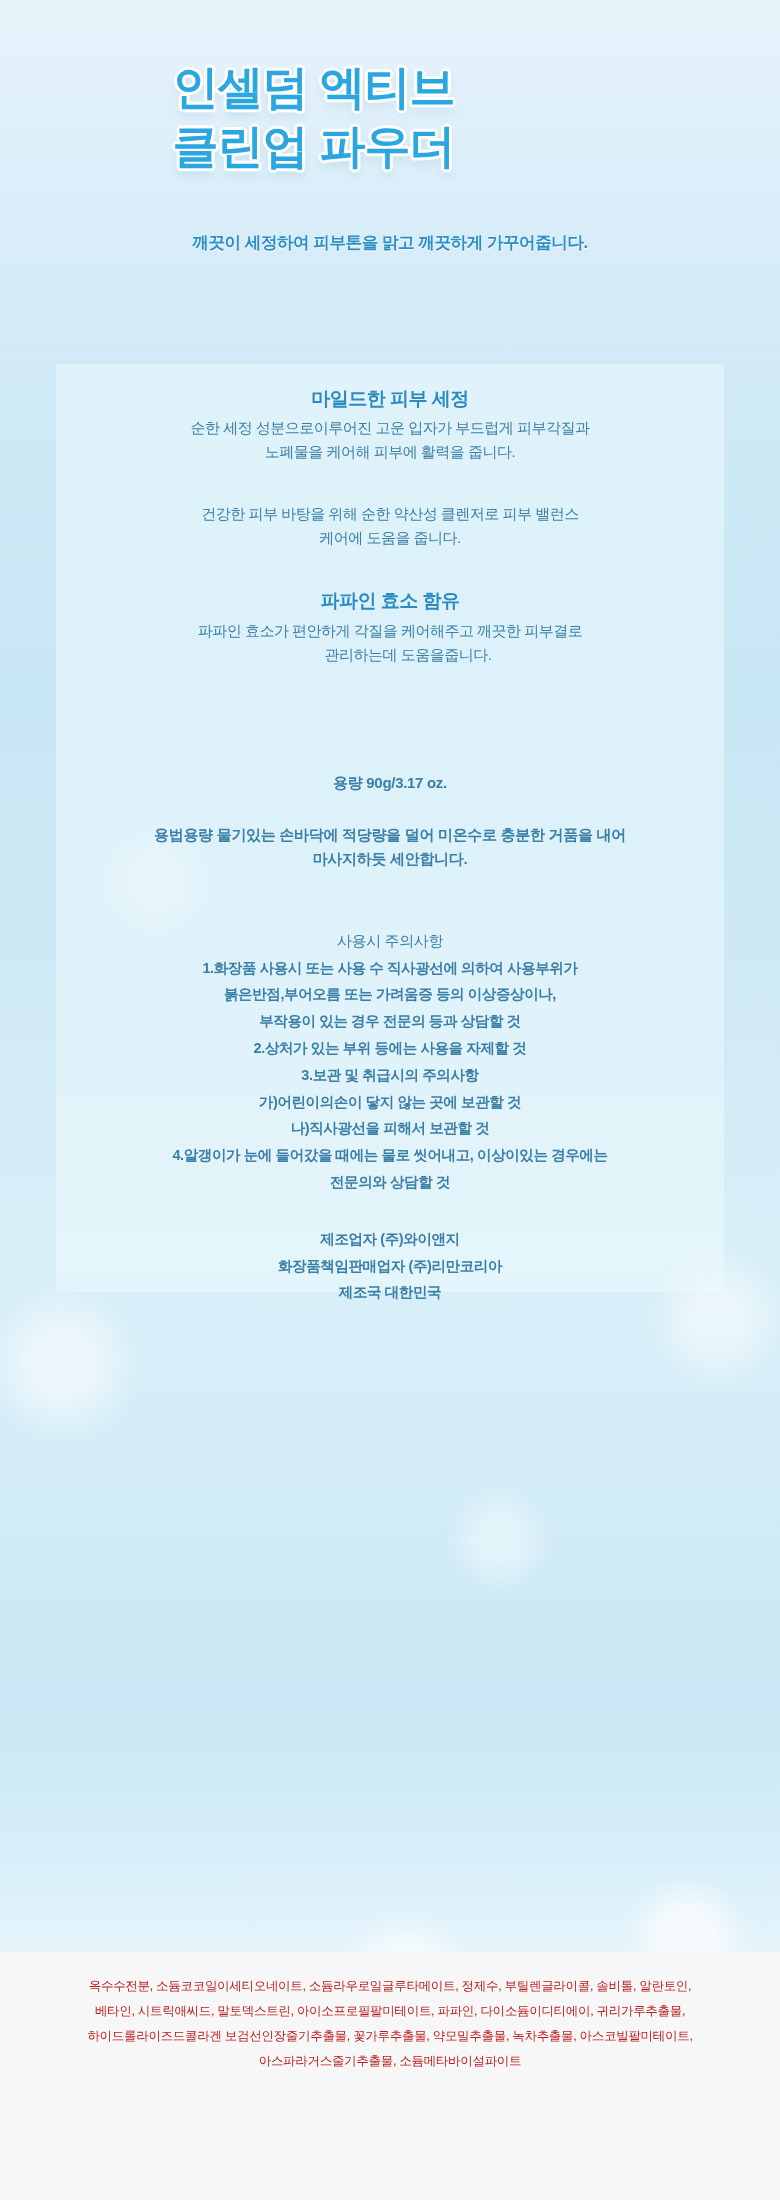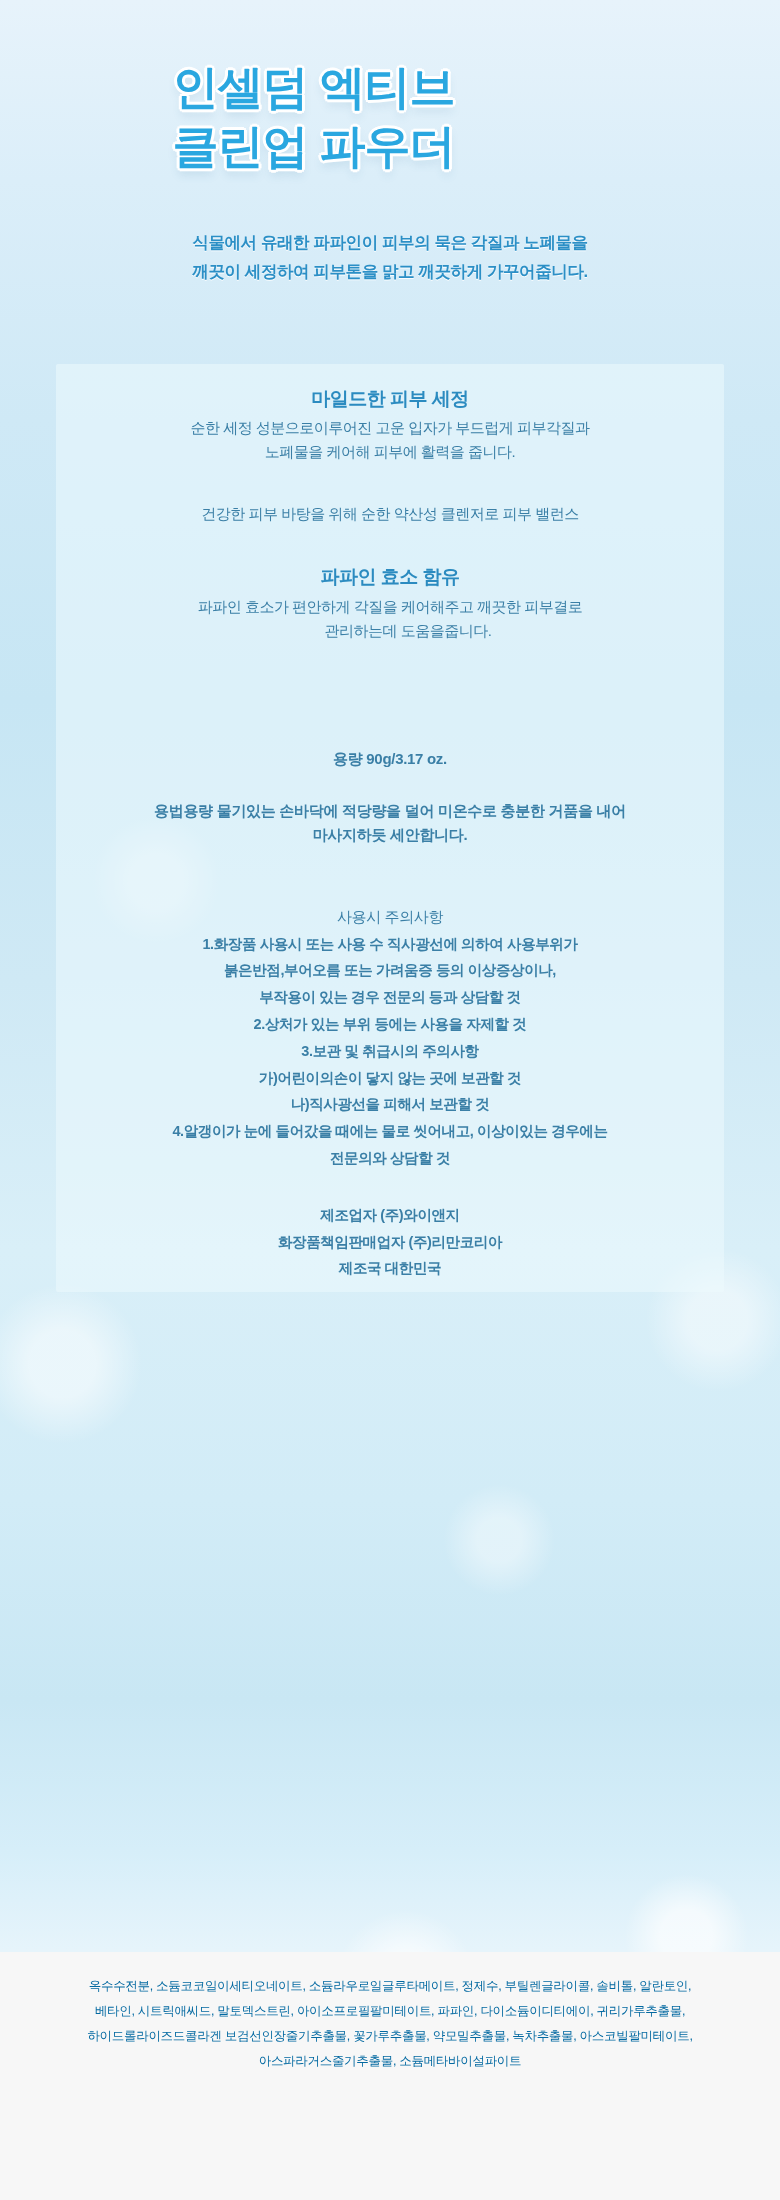--- a/index.html
+++ b/index.html
@@ -167,51 +167,51 @@
     margin-top: 36px;
     font-size: 15px;
     font-weight: bold;
     color: #333333;
     letter-spacing: -0.3px;
   }
   .ing-body {
     margin: 22px auto 0;
     width: 712px;
     font-size: 12.5px;
-    color: #0369a1;
+    color: #b91c1c;
     line-height: 2.0;
     letter-spacing: -0.3px;
   }
 </style>
 </head>
 <body>
 
 <div class="page">
 
   <div class="title-block">
     <div class="title-line">인셀덤 엑티브</div>
     <div class="title-line">클린업 파우더</div>
   </div>
 
   <div class="lead">
-    <div>식물에서 유래한 파파인이 피부의 묵은 각질과 노폐물을</div>
     <div>깨끗이 세정하여 피부톤을 맑고 깨끗하게 가꾸어줍니다.</div>
   </div>
 
   <div class="panel">
     <div class="panel-inner">
 
       <div class="sec" style="padding-top:20px;">
         <div class="sec-title">마일드한 피부 세정</div>
         <div class="sec-body">순한 세정 성분으로이루어진 고운 입자가 부드럽게 피부각질과</div>
         <div class="sec-body" style="margin-top:0;">노폐물을 케어해 피부에 활력을 줍니다.</div>
       </div>
 
       <div class="sec" style="padding-top:36px;">
         <div class="sec-body">건강한 피부 바탕을 위해 순한 약산성 클렌저로 피부 밸런스</div>
+        <div class="sec-body" style="margin-top:0;">케어에 도움을 줍니다.</div>
       </div>
 
       <div class="sec" style="padding-top:36px;">
         <div class="sec-title">파파인 효소 함유</div>
         <div class="sec-body">파파인 효소가 편안하게 각질을 케어해주고 깨끗한 피부결로</div>
         <div class="sec-body" style="margin-top:0;margin-left:36px;">관리하는데 도움을줍니다.</div>
       </div>
 
       <div class="sec" style="padding-top:104px;">
         <div class="spec-line">용량 90g/3.17 oz.</div>

